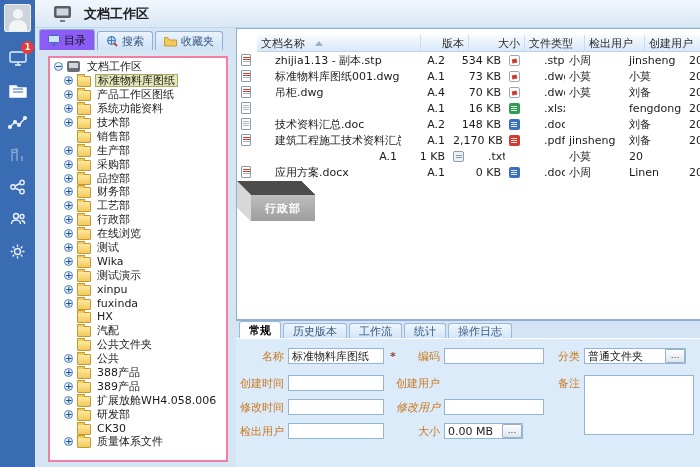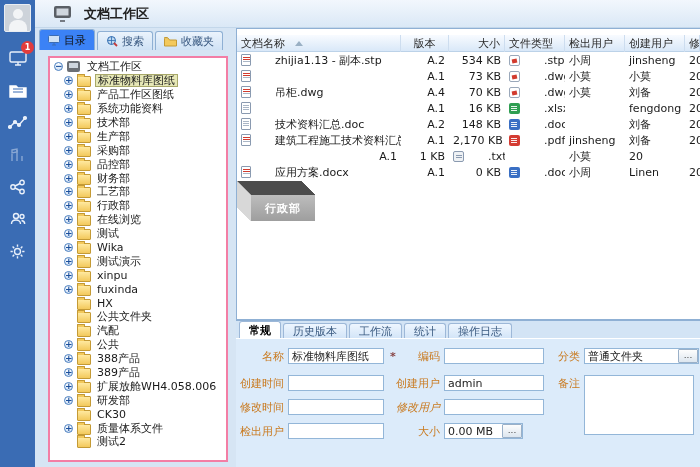--- a/index.html
+++ b/index.html
@@ -47,21 +47,21 @@
   .left-panel  { width:197px; flex:none; display:flex; flex-direction:column; }
   .splitter    { width:4px; flex:none; background:#d6e5f4; }
   .right-panel { flex:1; display:flex; flex-direction:column; min-width:0; }
 
   .ptabs { height:22px; display:flex; align-items:flex-end; padding-left:4px; position:relative; }
   .ptab {
     height:19px; padding:0 8px; margin-right:2px; display:flex; align-items:center; gap:4px;
     border:1px solid #8fb0d4; border-bottom:none; border-radius:3px 3px 0 0;
     background:linear-gradient(#eaf3fc,#cfe2f5); color:#33547d; cursor:pointer; white-space:nowrap;
   }
-  .ptab.active { background:#3b82f6; color:#111; height:21px; font-weight:normal; }
+  .ptab.active { background:#8b5cf6; color:#111; height:21px; font-weight:normal; }
   .ptab svg { flex:none; }
 
   .lp-body {
     flex:1; background:#d6e5f4; padding:6px 2px 5px 13px; min-height:0;
   }
   .tree-box {
     width:180px; height:100%; background:#fff; border:2px solid #f37ea5; overflow:hidden; padding:2px 0 0 4px;
   }
 
   
@@ -89,21 +89,21 @@
   .rp-body {
     height:292px; flex:none; background:#fff; border:1px solid #8fb0d4; border-right:none;
     position:relative; overflow:hidden;
   }
   .dtable { margin-top:6px; }
   .dhead, .drow {
     display:grid; grid-template-columns:164px 48px 56px 60px 60px 60px 1fr;
     align-items:center;
   }
   .dhead {
-    height:17px; background:linear-gradient(#f8fbff,#d9e8f8); border-bottom:1px solid #bcd2e8; color:#2b2b2b;
+    height:17px; background:linear-gradient(#f8fbff,#d9e8f8); border-bottom:1px solid #bcd2e8; color:#2b2b2b;margin-left:20px;
   }
   .dhead > div { padding:0 4px; border-right:1px solid #cdddef; height:17px; line-height:17px; overflow:hidden; white-space:nowrap; }
   .dhead .c-size, .drow .c-size { text-align:right; }
   .sort-arrow { display:inline-block; margin-left:6px; width:0; height:0; border-left:4px solid transparent; border-right:4px solid transparent; border-bottom:5px solid #9ab0c4; vertical-align:middle; }
   .drow { height:16px; cursor:default; }
   .drow > div { padding:0 4px; overflow:hidden; white-space:nowrap;gap:24px; }
   .c-name { display:flex; align-items:center; gap:4px; }
   .c-ver { text-align:right; }
   .doc-ico { width:10px; height:12px; flex:none; background:#fff; border:1px solid #8a9ab0; border-radius:1px; position:relative; }
   .doc-ico:before { content:""; position:absolute; left:1px; top:2px; width:6px; height:1px; background:#aab6c6; box-shadow:0 2px 0 #aab6c6, 0 4px 0 #aab6c6; }
@@ -284,20 +284,25 @@
               <div class="trow">
                 <span class="exp">+</span>
                 <span class="fold"></span>
                 <span class="tlabel">系统功能资料</span>
               </div>
               <div class="trow">
                 <span class="exp">+</span>
                 <span class="fold"></span>
                 <span class="tlabel">技术部</span>
               </div>
+              <div class="trow leaf">
+                <span class="exp">+</span>
+                <span class="fold"></span>
+                <span class="tlabel">销售部</span>
+              </div>
               <div class="trow">
                 <span class="exp">+</span>
                 <span class="fold"></span>
                 <span class="tlabel">生产部</span>
               </div>
               <div class="trow">
                 <span class="exp">+</span>
                 <span class="fold"></span>
                 <span class="tlabel">采购部</span>
               </div>
@@ -352,83 +357,78 @@
                 <span class="tlabel">fuxinda</span>
               </div>
               <div class="trow leaf">
                 <span class="exp">+</span>
                 <span class="fold"></span>
                 <span class="tlabel">HX</span>
               </div>
               <div class="trow leaf">
                 <span class="exp">+</span>
                 <span class="fold"></span>
+                <span class="tlabel">汽配</span>
+              </div>
+              <div class="trow leaf">
+                <span class="exp">+</span>
+                <span class="fold"></span>
                 <span class="tlabel">公共文件夹</span>
               </div>
+              <div class="trow">
+                <span class="exp">+</span>
+                <span class="fold"></span>
+                <span class="tlabel">公共</span>
+              </div>
+              <div class="trow">
+                <span class="exp">+</span>
+                <span class="fold"></span>
+                <span class="tlabel">388产品</span>
+              </div>
+              <div class="trow">
+                <span class="exp">+</span>
+                <span class="fold"></span>
+                <span class="tlabel">389产品</span>
+              </div>
+              <div class="trow">
+                <span class="exp">+</span>
+                <span class="fold"></span>
+                <span class="tlabel">扩展放舱WH4.058.006</span>
+              </div>
+              <div class="trow">
+                <span class="exp">+</span>
+                <span class="fold"></span>
+                <span class="tlabel">研发部</span>
+              </div>
               <div class="trow leaf">
                 <span class="exp">+</span>
                 <span class="fold"></span>
-                <span class="tlabel">汽配</span>
-              </div>
-              <div class="trow">
-                <span class="exp">+</span>
-                <span class="fold"></span>
-                <span class="tlabel">公共</span>
-              </div>
-              <div class="trow">
-                <span class="exp">+</span>
-                <span class="fold"></span>
-                <span class="tlabel">388产品</span>
-              </div>
-              <div class="trow">
-                <span class="exp">+</span>
-                <span class="fold"></span>
-                <span class="tlabel">389产品</span>
-              </div>
-              <div class="trow">
-                <span class="exp">+</span>
-                <span class="fold"></span>
-                <span class="tlabel">扩展放舱WH4.058.006</span>
-              </div>
-              <div class="trow">
-                <span class="exp">+</span>
-                <span class="fold"></span>
-                <span class="tlabel">研发部</span>
-              </div>
-              <div class="trow leaf">
-                <span class="exp">+</span>
-                <span class="fold"></span>
                 <span class="tlabel">CK30</span>
               </div>
               <div class="trow">
                 <span class="exp">+</span>
                 <span class="fold"></span>
                 <span class="tlabel">质量体系文件</span>
-              </div>
-              <div class="trow leaf">
-                <span class="exp">+</span>
-                <span class="fold"></span>
-                <span class="tlabel">测试2</span>
               </div>
           </div>
         </div>
       </section>
 
       <div class="splitter"></div>
 
       <section class="right-panel">
 
         <div class="rp-body">
           <div class="dtable">
             <div class="dhead">
               <div class="c-name">
                 <span>文档名称</span>
                   <span class="sort-arrow"></span>
               </div>
-              <div class="c-ver" style="text-align:center">版本</div>
+              <div class="c-ver" style="text-align:right">版本</div>
               <div class="c-size">大小</div>
               <div class="c-type">文件类型</div>
               <div class="c-out">检出用户</div>
               <div class="c-creator">创建用户</div>
               <div class="c-mod">修改时间</div>
             </div>
             <div class="drow">
                 <div class="c-name">
                   <span class="doc-ico marked"></span>
                   <span>zhijia1.13 - 副本.stp</span>
@@ -439,20 +439,21 @@
                   <span class="ft ft-stp"></span>
                   <span>.stp</span>
                 </div>
                 <div class="c-out">小周</div>
                 <div class="c-creator">jinsheng</div>
                 <div class="c-mod">20</div>
               </div>
               <div class="drow">
                 <div class="c-name">
                   <span class="doc-ico marked"></span>
+                  <span>标准物料库图纸001.dwg</span>
                 </div>
                 <div class="c-ver">A.1</div>
                 <div class="c-size">73 KB</div>
                 <div class="c-type">
                   <span class="ft ft-dwg"></span>
                   <span>.dwg</span>
                 </div>
                 <div class="c-out">小莫</div>
                 <div class="c-creator">小莫</div>
                 <div class="c-mod">20</div>
@@ -594,30 +595,29 @@
           </div>
           <div class="detail-form">
             <span class="flabel" style="left:2px; top:11px; width:46px;">名称</span>
             <input class="finput" style="left: 52px; top: 9px; width: 96px;" value="标准物料库图纸">
             <span class="req" style="left:154px; top:11px;">*</span>
 
             <span class="flabel" style="left:150px; top:11px; width:54px;">编码</span>
             <input class="finput" style="left: 208px; top: 9px; width: 100px;" value="">
 
             <span class="flabel" style="left:300px; top:11px; width:44px;">分类</span>
-            <span class="fwrap" style="left:348px; top:9px; width:115px;">
+            <span class="fwrap" style="left:348px; top:9px; width:102px;">
               <input class="finput" value="普通文件夹" style="">
               <span class="dots">...</span>
             </span>
 
             <span class="flabel" style="left:2px; top:38px; width:46px;">创建时间</span>
             <input class="finput" style="left: 52px; top: 36px; width: 96px;" value="">
 
             <span class="flabel" style="left:150px; top:38px; width:54px;">创建用户</span>
-            <input class="finput" style="left: 208px; top: 36px; width: 100px;" value="admin">
 
             <span class="flabel" style="left:300px; top:38px; width:44px;">备注</span>
             <textarea class="fnote" style="left: 348px; top: 36px; width: 110px; height: 60px;"></textarea>
 
             <span class="flabel" style="left:2px; top:62px; width:46px;">修改时间</span>
             <input class="finput" style="left: 52px; top: 60px; width: 96px;" value="">
 
             <span class="flabel" style="left:150px; top:62px; width:54px;font-style:italic;">修改用户</span>
             <input class="finput" style="left: 208px; top: 60px; width: 100px;" value="">
 

